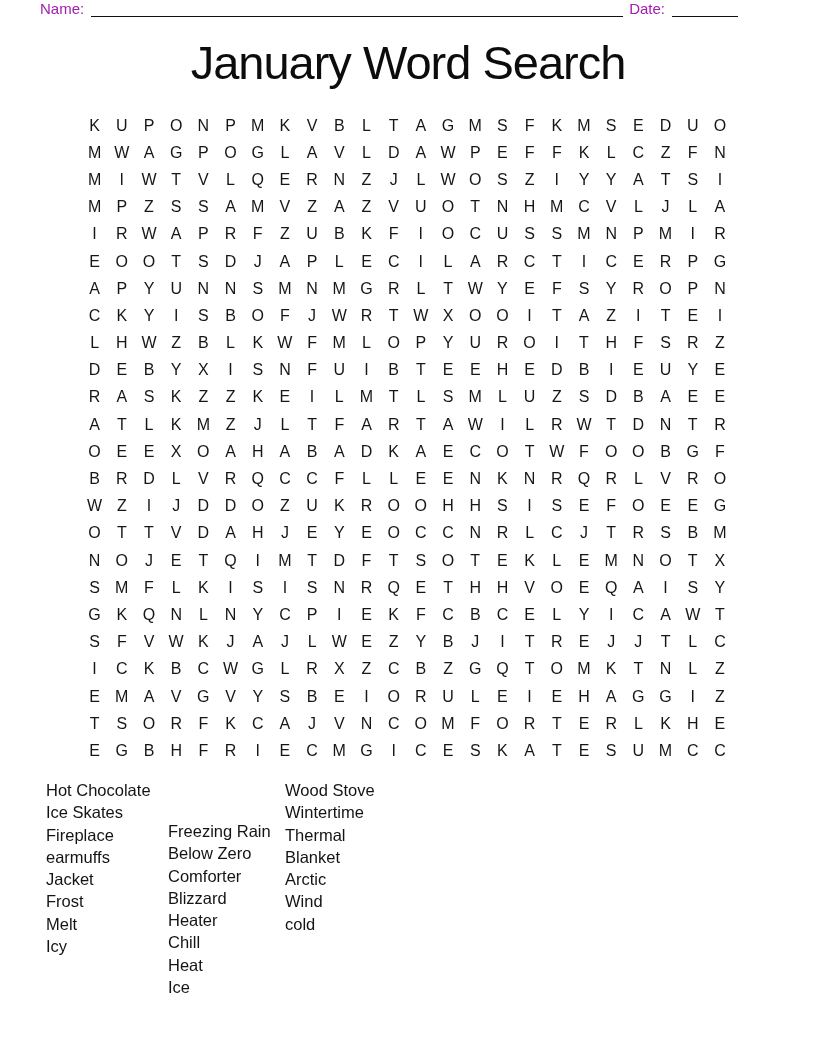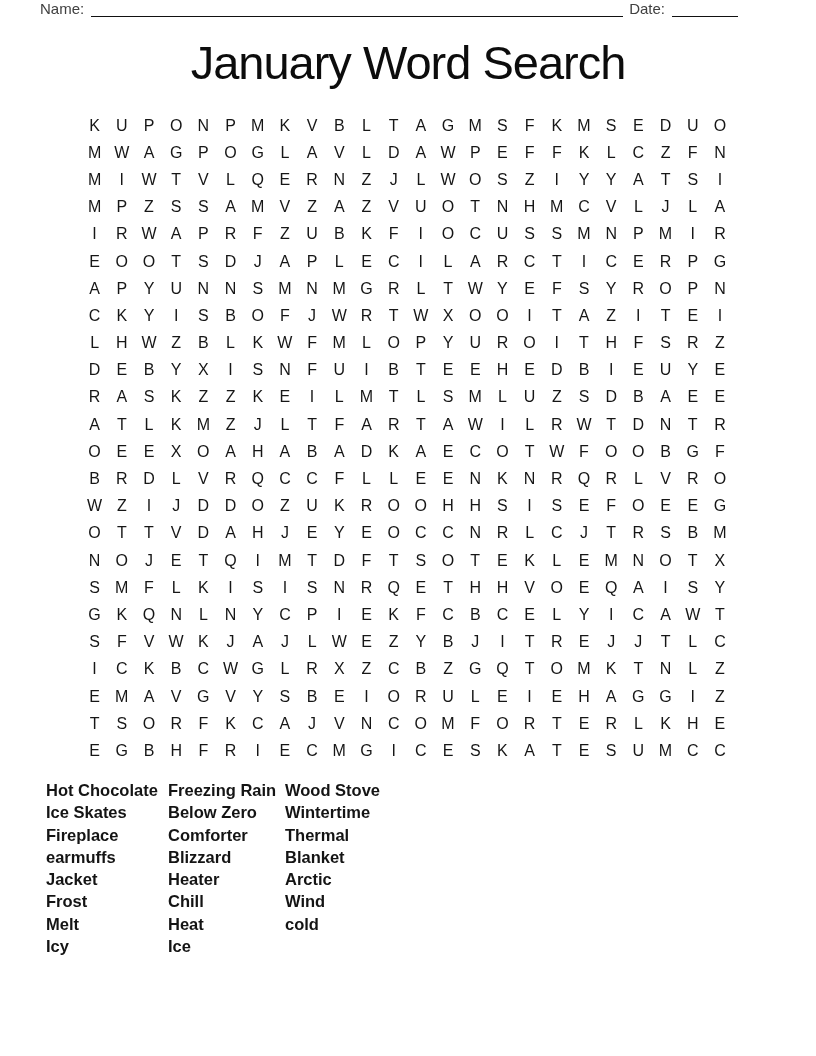--- a/index.html
+++ b/index.html
@@ -3,21 +3,21 @@
 <meta charset="utf-8">
 <style>
   * { margin:0; padding:0; box-sizing:border-box; }
   html,body { background:#ffffff; }
   body {
     width:816px; height:1056px; position:relative;
     font-family:"Liberation Sans", sans-serif; color:#111111; overflow:hidden;
   }
   .header {
     position:absolute; top:0px; left:40px; width:698px;
-    display:flex; align-items:flex-end; font-size:15px; color:#404040;
+    display:flex; align-items:flex-end; font-size:15px; color:#a21caf;
   }
   .header .label { white-space:nowrap; line-height:18px; }
   .fill-line {
     flex:1 1 auto; border-bottom:1.6px solid #111; height:16px;
     margin:0 6px 1px 7px;
   }
   .date-line {
     width:66px; border-bottom:1.6px solid #111; height:16px;
     margin:0 0 1px 7px;
   }
@@ -33,23 +33,23 @@
     grid-auto-rows:27.2px;
   }
   .cell {
     display:flex; align-items:center; justify-content:center;
     font-size:16px; font-weight:400; color:#161616;
   }
   .words {
     position:absolute; top:779px; left:46px; right:0;
     display:flex; align-items:flex-start;
   }
-  .wcol { display:block;font-weight:bold; }
+  .wcol { display:block; }
   .wcol-0 { width:122px; }
-  .wcol-1 { width:117px; }
+  .wcol-1 { width:117px;margin-top:41px; }
   .wcol-2 { width:120px; }
   .wcol-3 { width:123px; }
   .wcol-4 { width:120px; }
   .wcol-5 { width:110px; }
   .word {
     font-size:16.5px; line-height:22.3px; color:#141414; white-space:nowrap;
   }
 </style>
 </head>
 <body>

